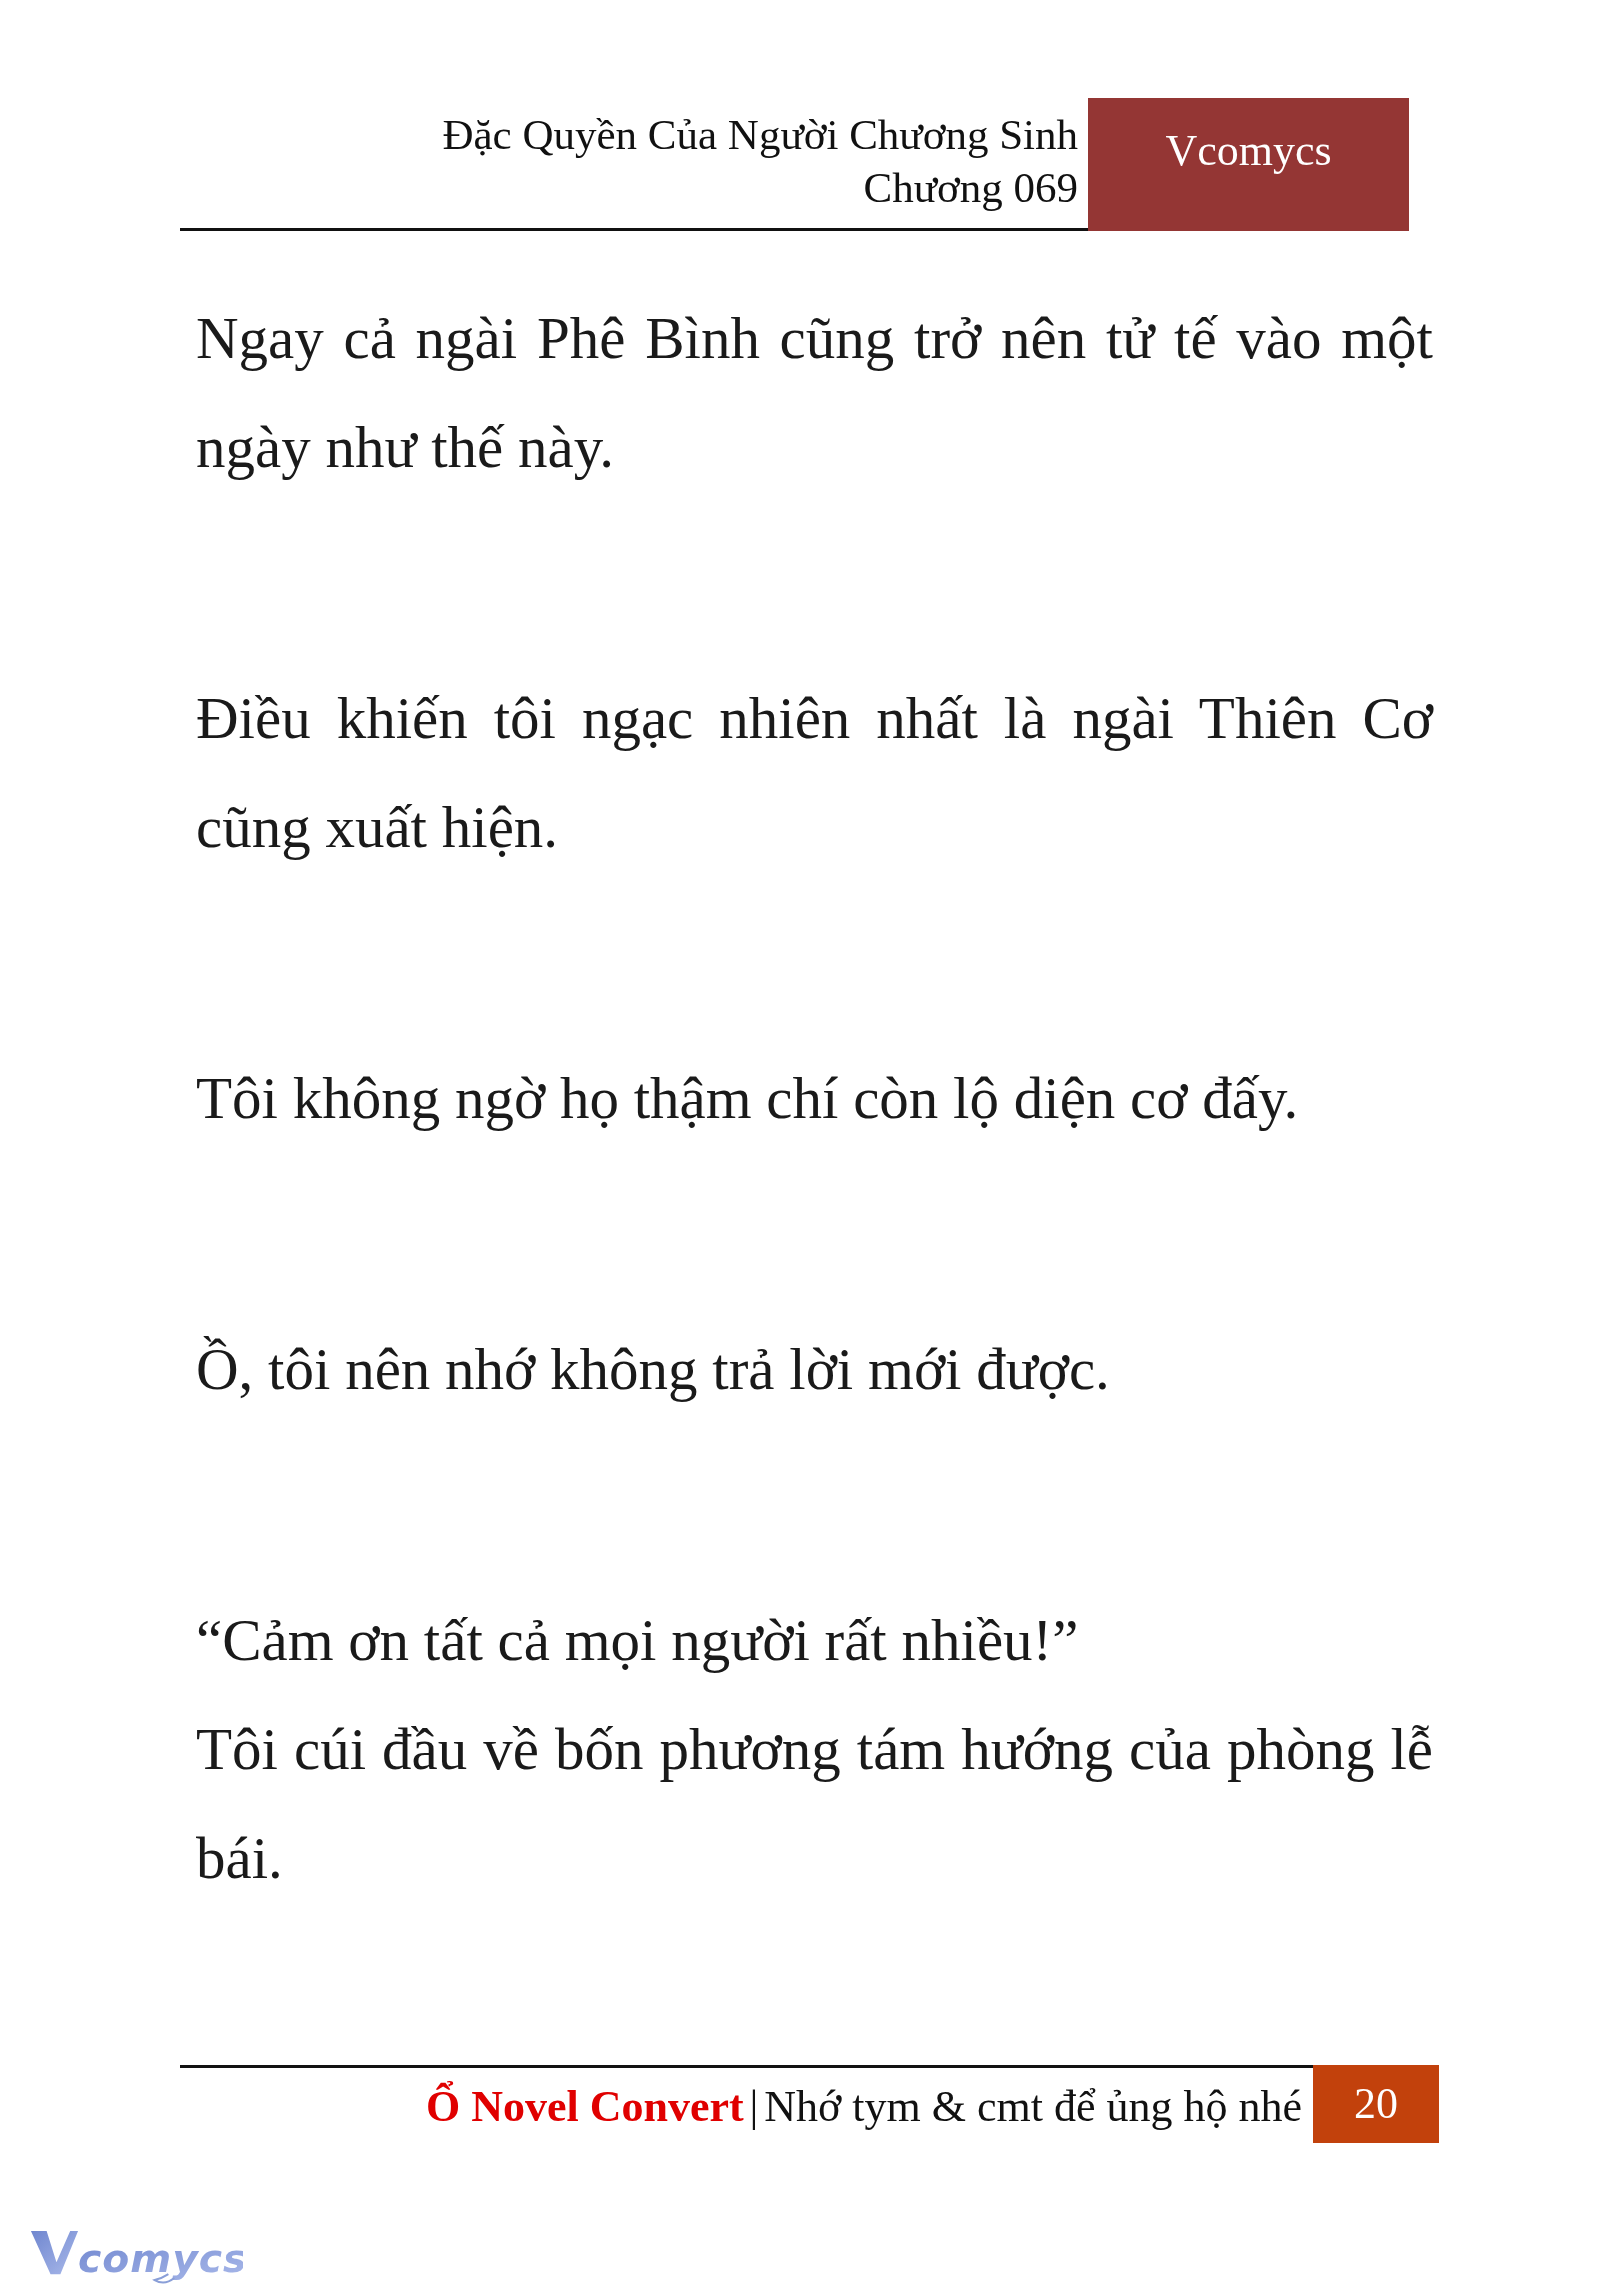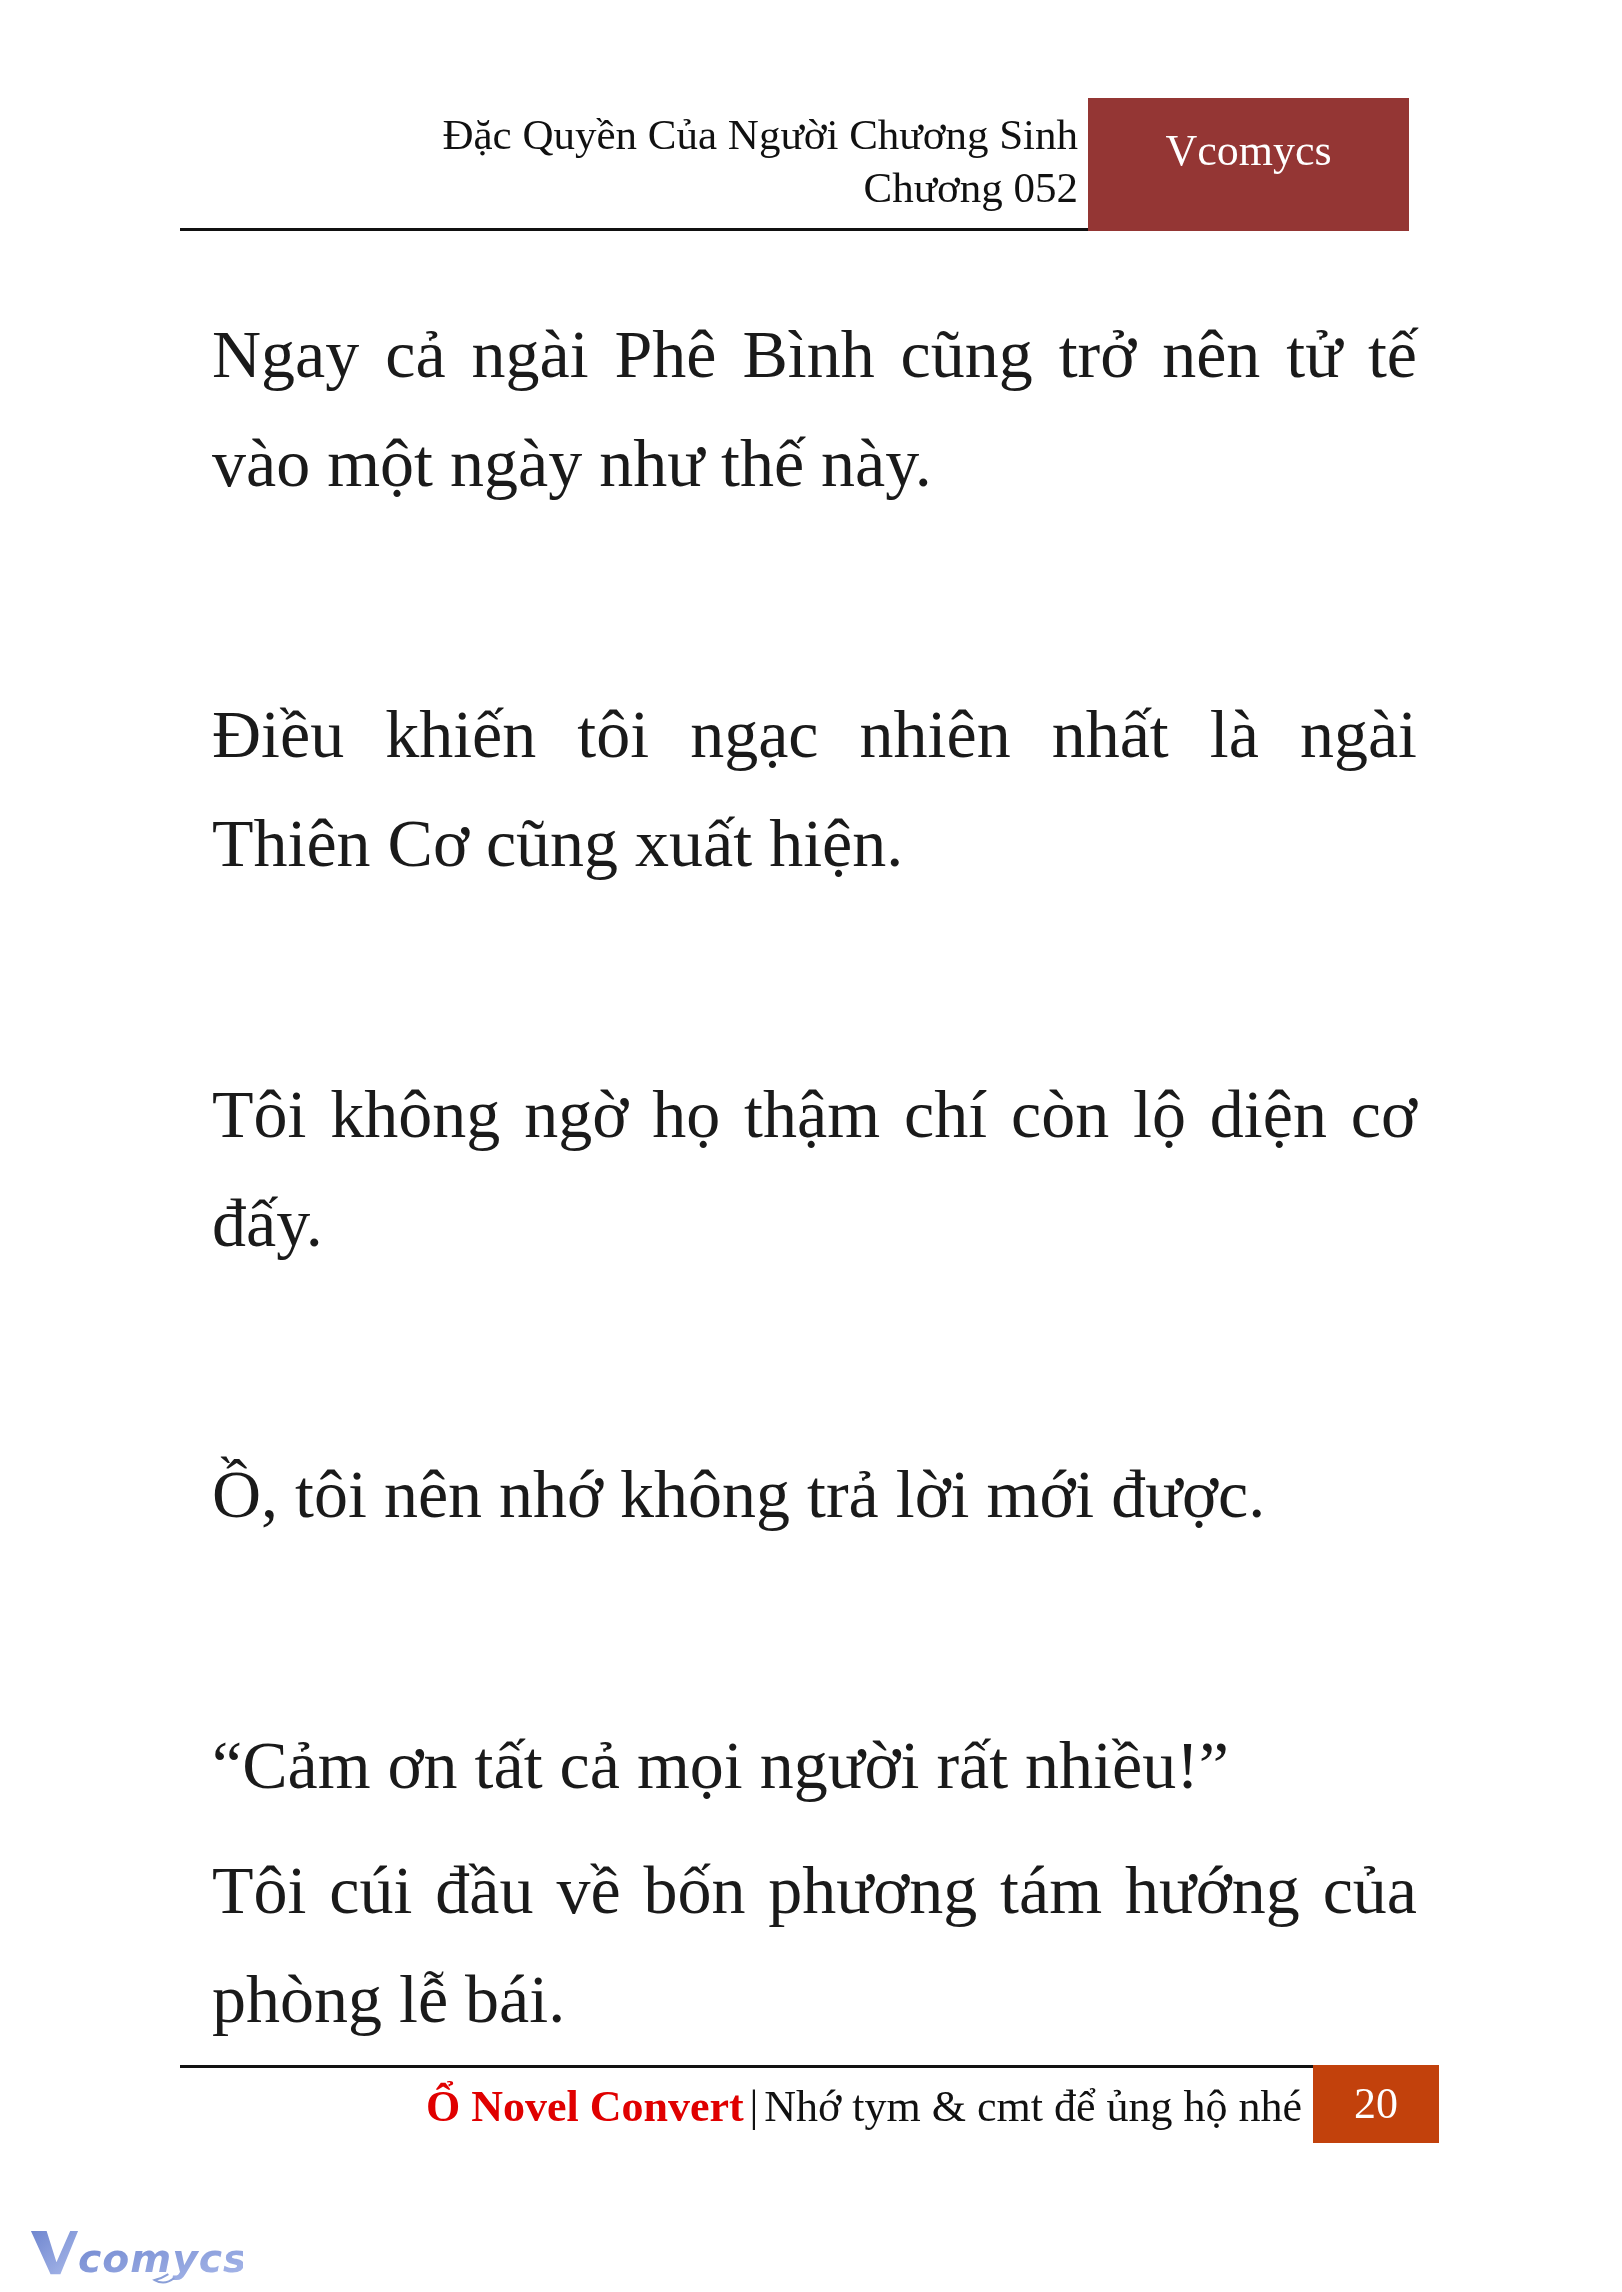--- a/index.html
+++ b/index.html
@@ -7,41 +7,41 @@
          font-family: "Liberation Serif", "DejaVu Serif", serif; color: #1a1a1a; }
 
   .header-title { position: absolute; right: 544px; top: 108px; width: 882px; text-align: right;
                   font-size: 43px; line-height: 53px; color: #111; }
   .header-rule { position: absolute; left: 180px; top: 228px; width: 908px; height: 2.9px; background: #111; }
   .brand-box { position: absolute; left: 1088px; top: 98px; width: 321px; height: 133px;
                background: #943634; color: #fff; text-align: center;
                font-size: 44px; line-height: 55px; padding-top: 25px; box-sizing: border-box; }
 
   .content { position: absolute; left: 196px; top: 284px; width: 1237px; }
-  .para { font-size: 68px; line-height: 109px; text-align: justify; text-align-last: left;
-          margin: 16px; color: #1a1a1a; }
+  .para { font-size: 59px; line-height: 109px; text-align: justify; text-align-last: left;
+          margin: 0; color: #1a1a1a; }
   .para.spaced { margin-top: 162px; }
 
   .footer-rule { position: absolute; left: 180px; top: 2065px; width: 1133px; height: 2.9px; background: #111; }
   .footer-text { position: absolute; right: 320px; top: 2079px; font-size: 44px; line-height: 55px;
                  white-space: nowrap; color: #111; }
   .footer-brand { color: #e00000; font-weight: bold; }
   .footer-sep { color: #111; margin: 0 5.9px; }
   .page-box { position: absolute; left: 1313px; top: 2065px; width: 126px; height: 78px;
               background: #c2410c; color: #fff; text-align: center;
               font-size: 44px; line-height: 78px; }
 
   .watermark { position: absolute; left: 27.4px; top: 2223px; }
 </style>
 </head>
 <body>
 
 <div class="header-title">
   <div>Đặc Quyền Của Người Chương Sinh</div>
-  <div>Chương 052</div>
+  <div>Chương 069</div>
 </div>
 <div class="header-rule"></div>
 <div class="brand-box">
   <div>Vcomycs</div>
 </div>
 
 <div class="content">
   <p class="para">Ngay cả ngài Phê Bình cũng trở nên tử tế vào một ngày như thế này.</p>
   <p class="para spaced">Điều khiến tôi ngạc nhiên nhất là ngài Thiên Cơ cũng xuất hiện.</p>
   <p class="para spaced">Tôi không ngờ họ thậm chí còn lộ diện cơ đấy.</p>

